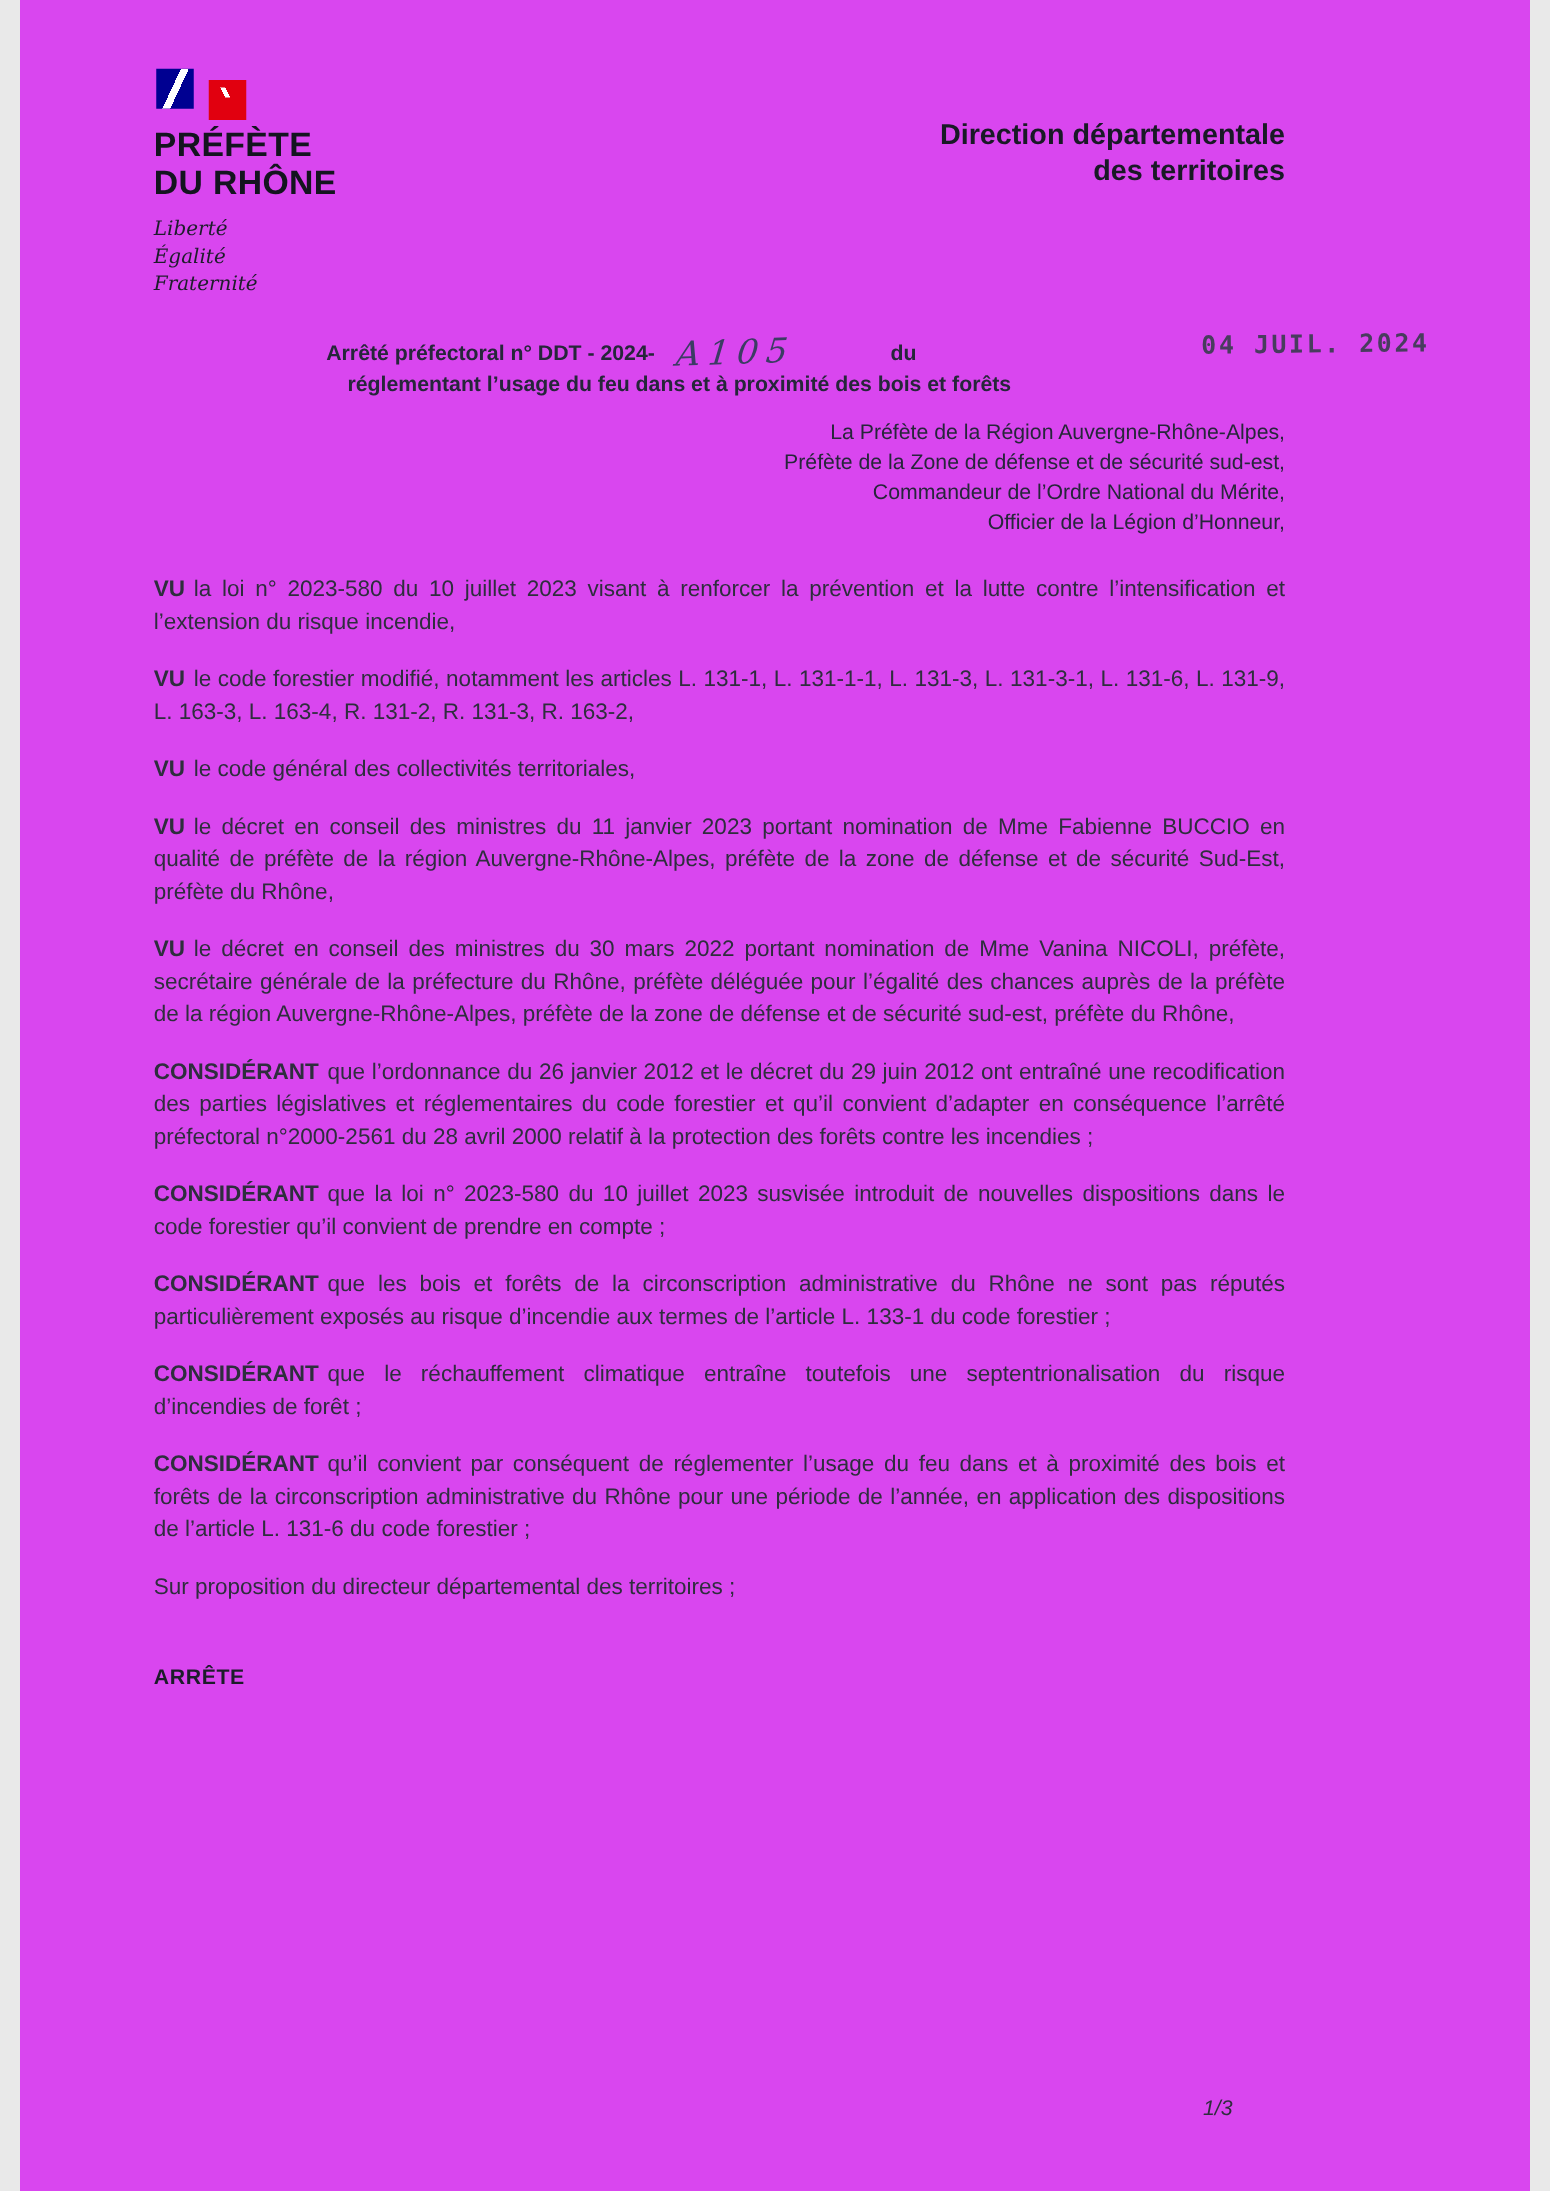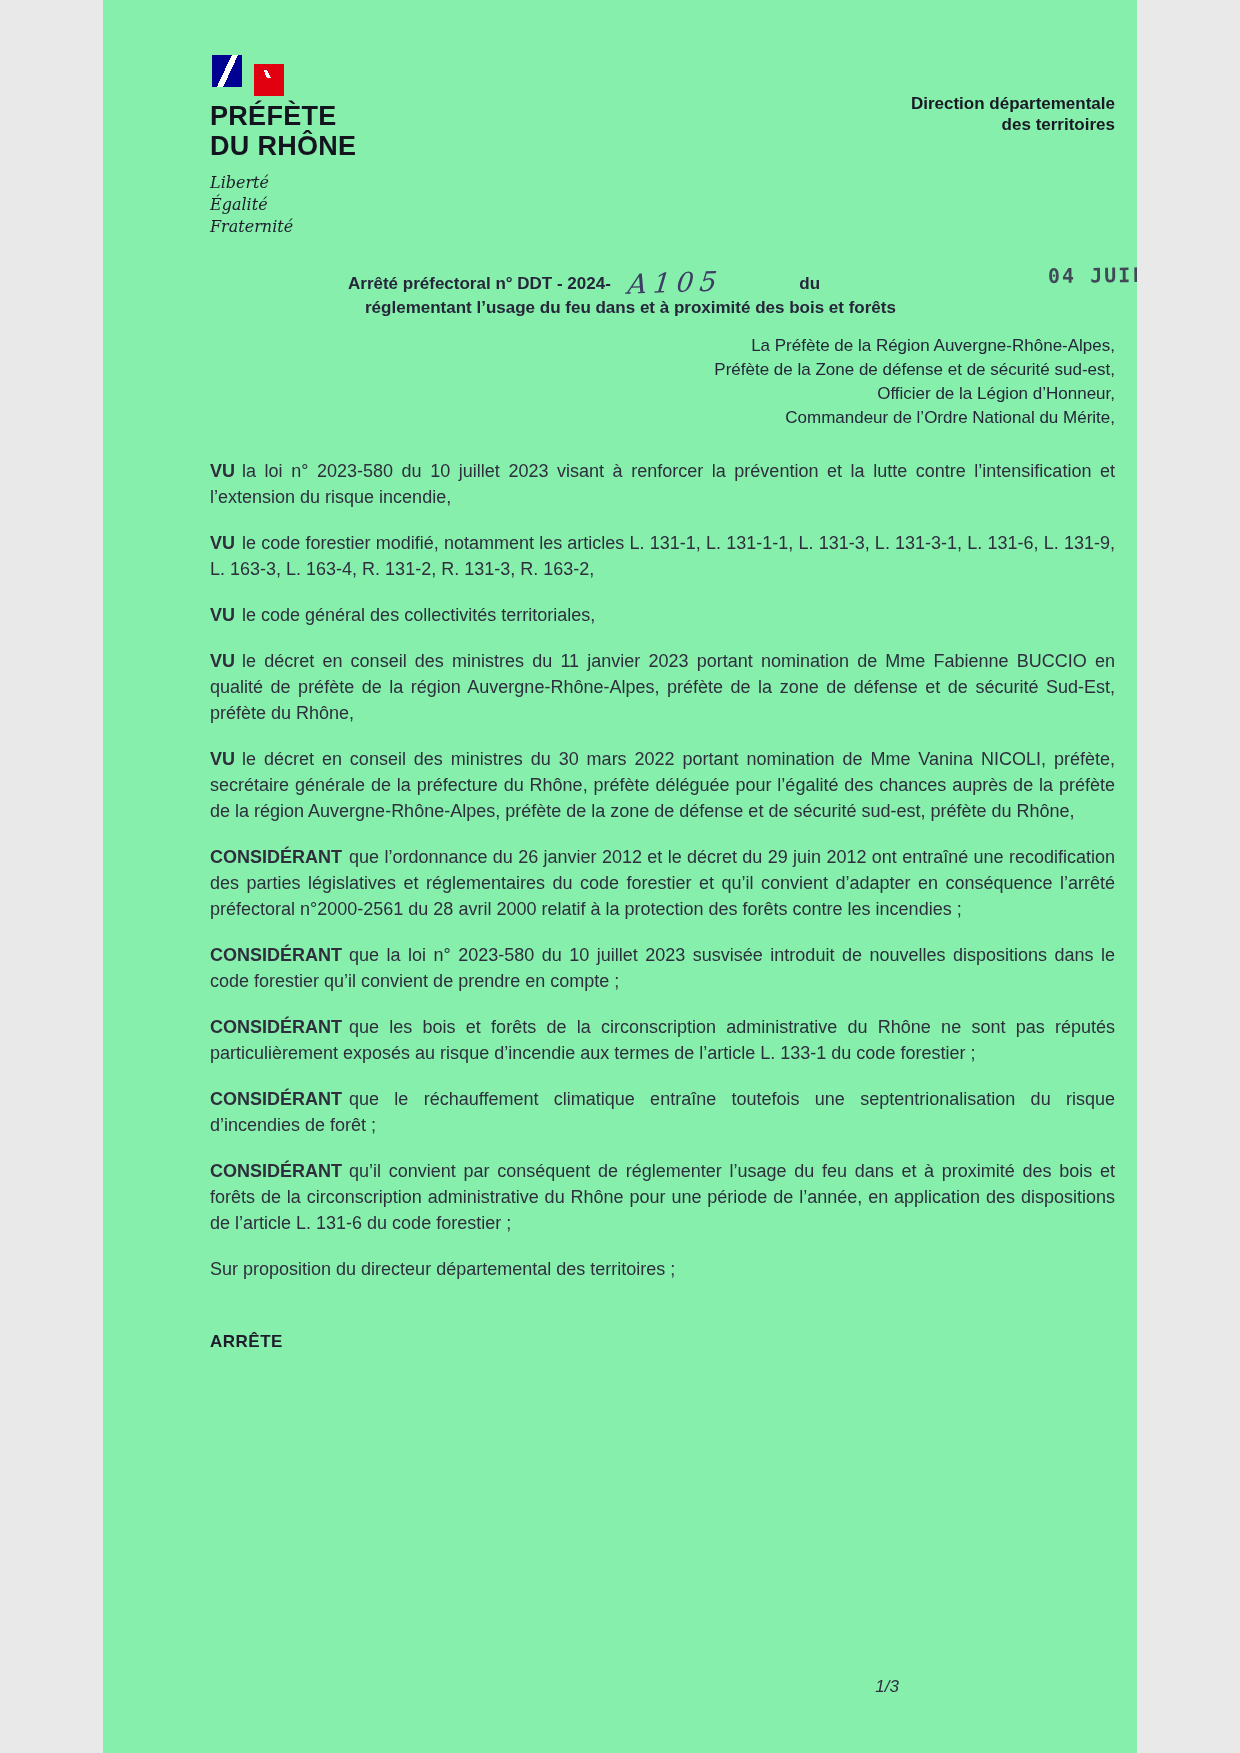--- a/index.html
+++ b/index.html
@@ -1,44 +1,44 @@
 <!DOCTYPE html>
 <html><head>
 <meta charset="utf-8">
 <style>
   * { margin:0; padding:0; box-sizing:border-box; }
   html,body { background:#e9e9e9; }
   body { font-family:"Liberation Sans", sans-serif; }
 
   .page {
     position:relative;
-    width:1034px; height:1753px;
+    width:1208px; height:1753px;
     margin:0 auto;
-    background:#86efac;
+    background:#d946ef;
     color:#2e2e3d;
     overflow:hidden;
   }
   .content { position:relative; margin-left:107px; width:905px; padding-top:55px; }
 
   
   .doc-header { display:flex; justify-content:space-between; align-items:flex-start; }
   .flag { display:flex; gap:12px; height:44px; margin-left:2px; }
   .flag-blue { width:30px; height:32px; background:#000091; position:relative; overflow:hidden; }
   .flag-blue::after {
     content:""; position:absolute; inset:0;
     background:linear-gradient(115deg, transparent 44%, #ffffff 44%, #ffffff 58%, transparent 58%);
   }
   .flag-red { width:30px; height:32px; background:#E1000F; margin-top:9px; position:relative; overflow:hidden; }
   .flag-red::after {
     content:""; position:absolute; left:6px; top:6px; width:14px; height:8px;
     background:linear-gradient(65deg, transparent 40%, #ffffff 40%, #ffffff 62%, transparent 62%);
   }
   .brand-name { font-weight:bold; font-size:27px; line-height:1.12; letter-spacing:.3px; color:#14141f; margin-top:2px; }
   .motto { margin-top:11px; font-family:"DejaVu Serif", serif; font-style:italic; font-size:16px; line-height:1.35; color:#1d1d2b; }
-  .direction { font-weight:bold; font-size:17px; line-height:1.25; text-align:right; color:#191926; margin-top:38px; }
+  .direction { font-weight:bold; font-size:23px; line-height:1.25; text-align:right; color:#191926; margin-top:38px; }
 
   
   .title-block { margin-top:30px; font-size:17px; color:#26263a; }
   .t-bold { font-weight:bold; }
   .title-line1 { position:relative; white-space:nowrap; }
   .prefix { margin-left:138px; }
   .handwritten {
     font-family:"DejaVu Serif", serif; font-style:italic;
     font-size:27px; letter-spacing:6px; color:#3c3c64;
     display:inline-block; transform:rotate(-2deg) skewX(-8deg);
@@ -107,23 +107,23 @@
       <div class="title-line2 t-bold">réglementant l’usage du feu dans et à proximité des bois et forêts</div>
     </section>
 
     <section class="salutation">
 
         <div class="sal-line">La Préfète de la Région Auvergne-Rhône-Alpes,</div>
 
         <div class="sal-line">Préfète de la Zone de défense et de sécurité sud-est,</div>
 
 
+        <div class="sal-line">Commandeur de l’Ordre National du Mérite,</div>
+
         <div class="sal-line">Officier de la Légion d’Honneur,</div>
-
-        <div class="sal-line">Commandeur de l’Ordre National du Mérite,</div>
       </section>
 
     <section class="body-text">
 
         <p class="para"><strong class="lead">VU</strong><span>la loi n° 2023-580 du 10 juillet 2023 visant à renforcer la prévention et la lutte contre l’intensification et l’extension du risque incendie,</span></p>
 
         <p class="para"><strong class="lead">VU</strong><span>le code forestier modifié, notamment les articles L. 131-1, L. 131-1-1, L. 131-3, L. 131-3-1, L. 131-6, L. 131-9, L. 163-3, L. 163-4, R. 131-2, R. 131-3, R. 163-2,</span></p>
 
         <p class="para"><strong class="lead">VU</strong><span>le code général des collectivités territoriales,</span></p>
 

